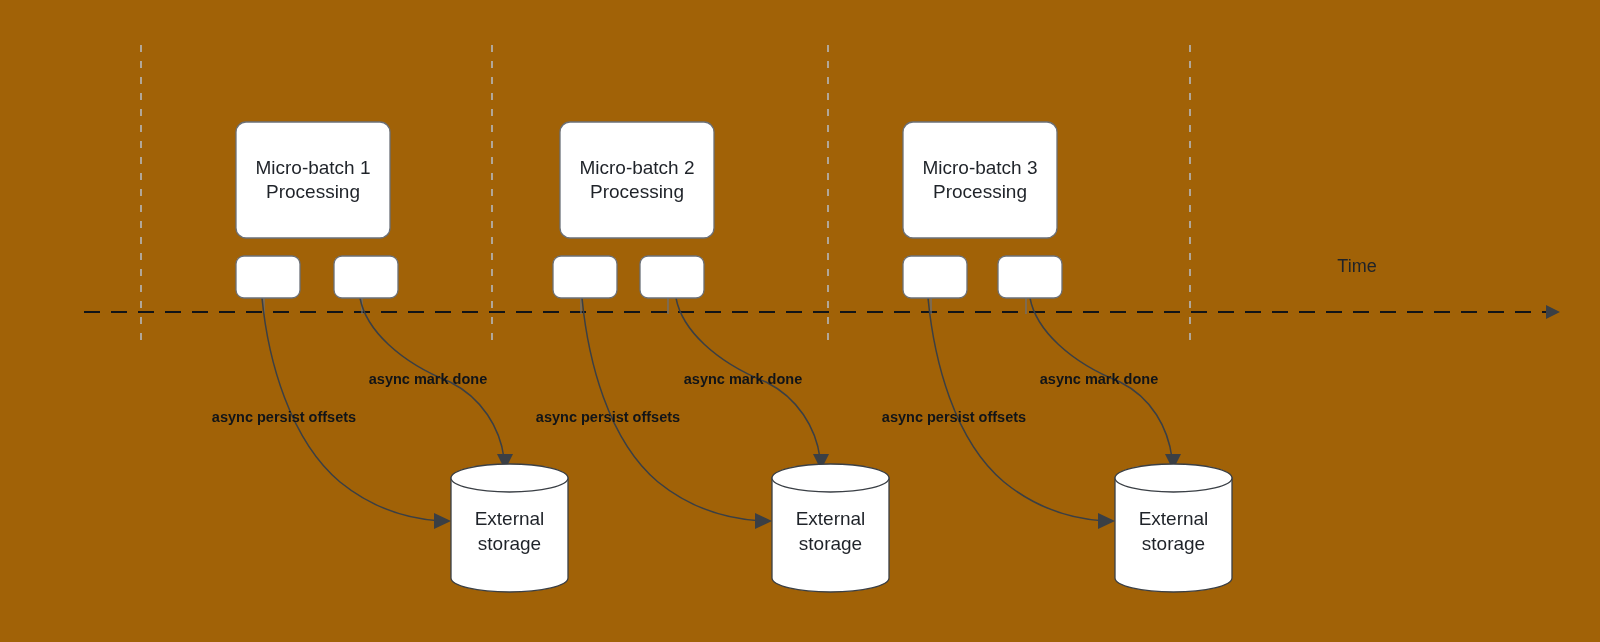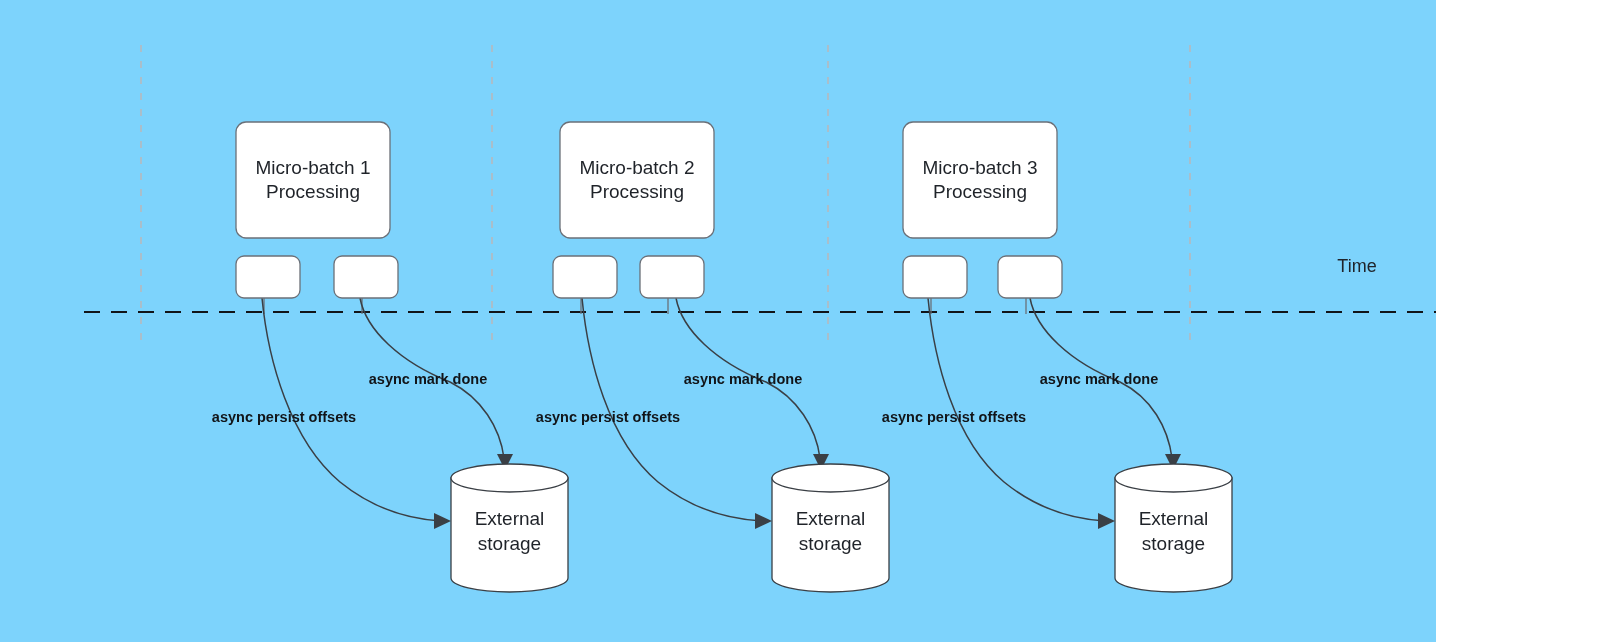--- a/index.html
+++ b/index.html
@@ -5,23 +5,23 @@
   html, body {
     margin: 0;
     padding: 0;
     background: #ffffff;
   }
   body {
     font-family: "Liberation Sans", sans-serif;
   }
   #canvas {
     position: relative;
-    width: 1436px;
+    width: 1600px;
     height: 642px;
-    background: #7dd3fc;
+    background: #a16207;
     overflow: hidden;
   }
   svg.layer {
     position: absolute;
     left: 0;
     top: 0;
     width: 1600px;
     height: 642px;
     overflow: visible;
   }

